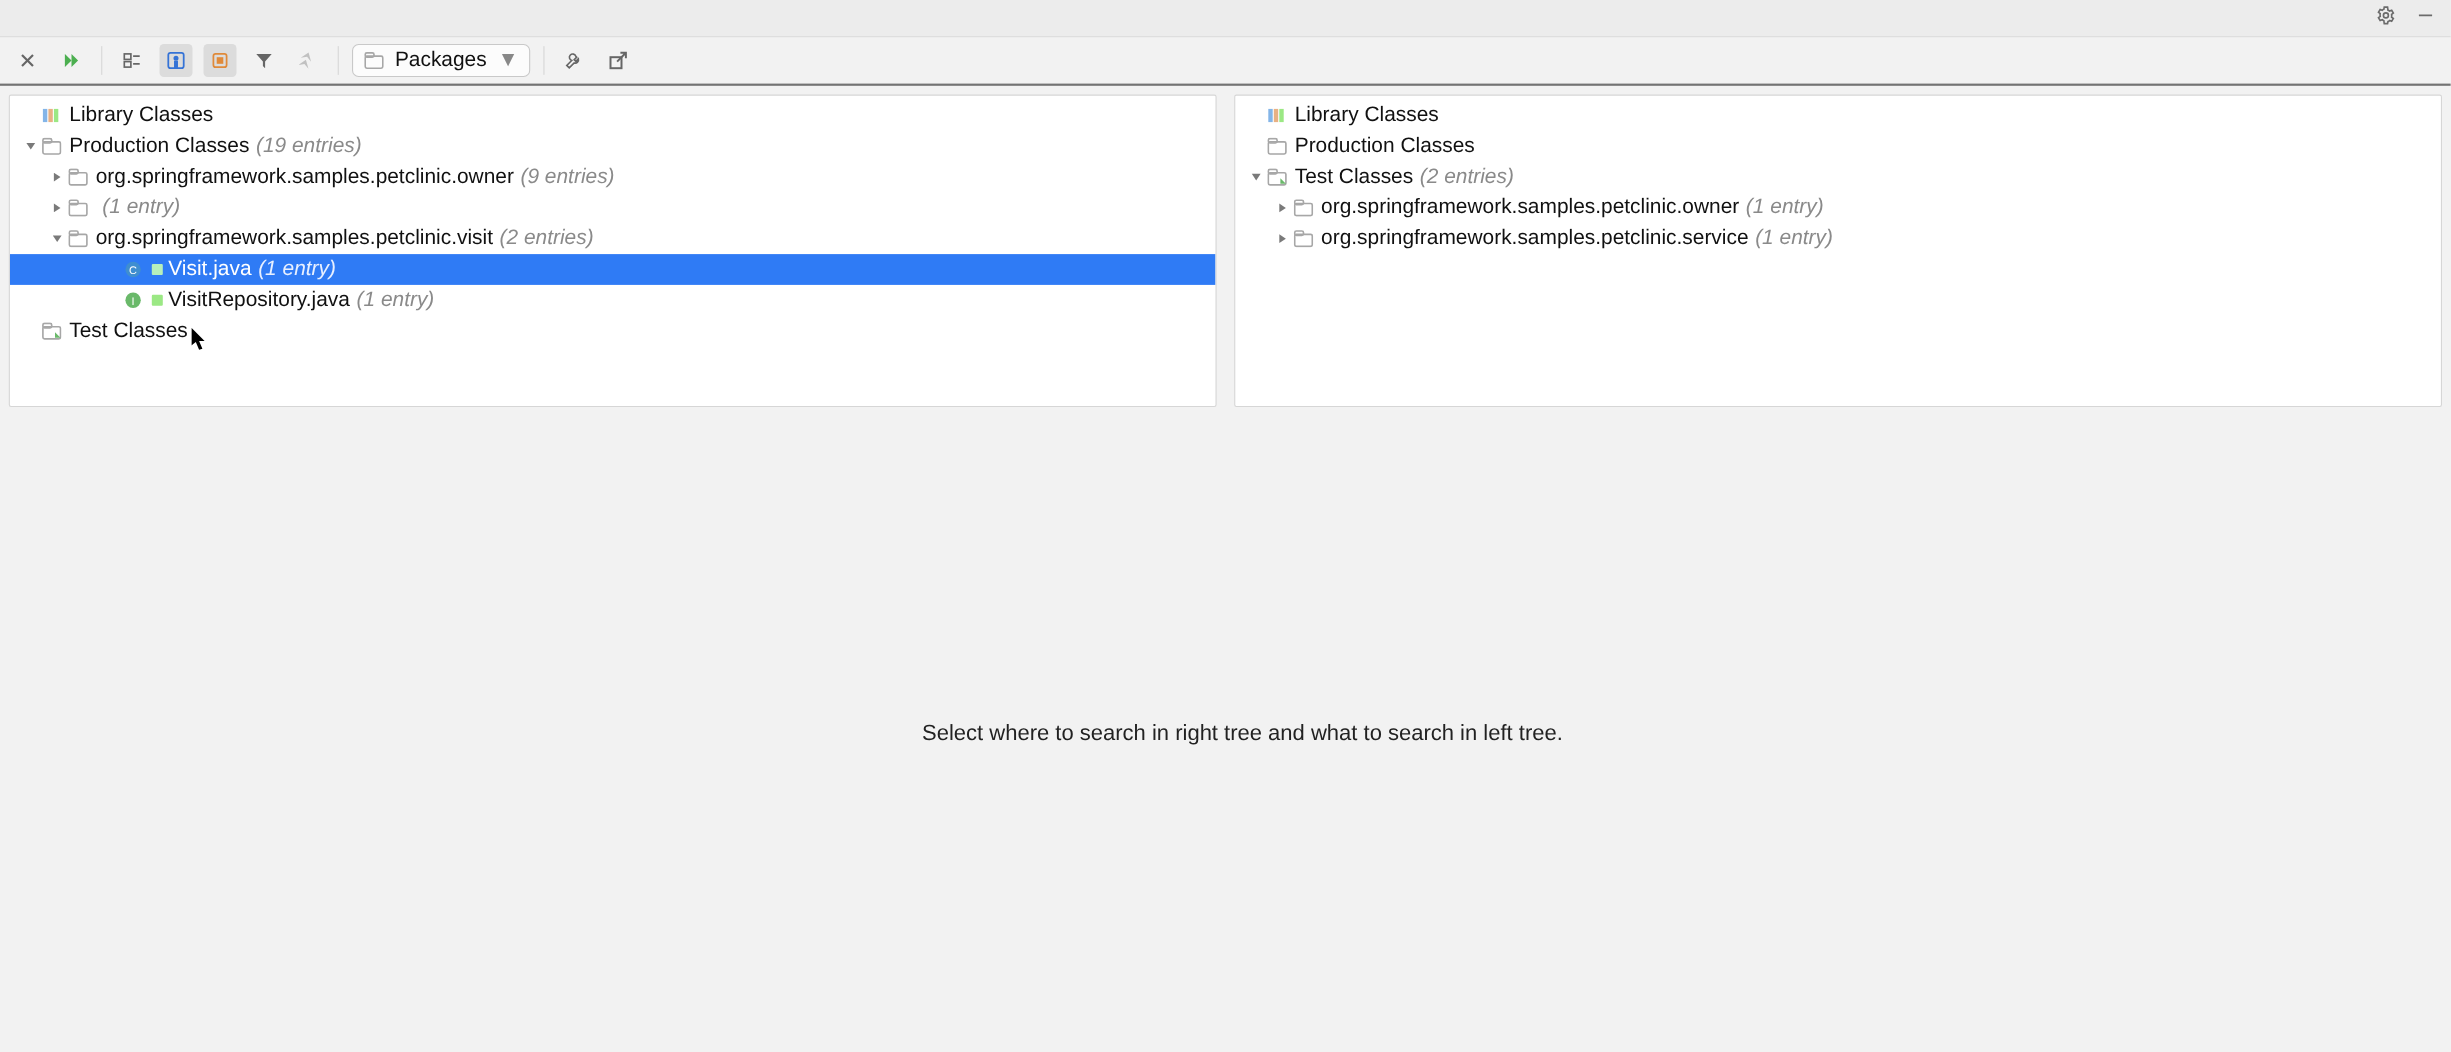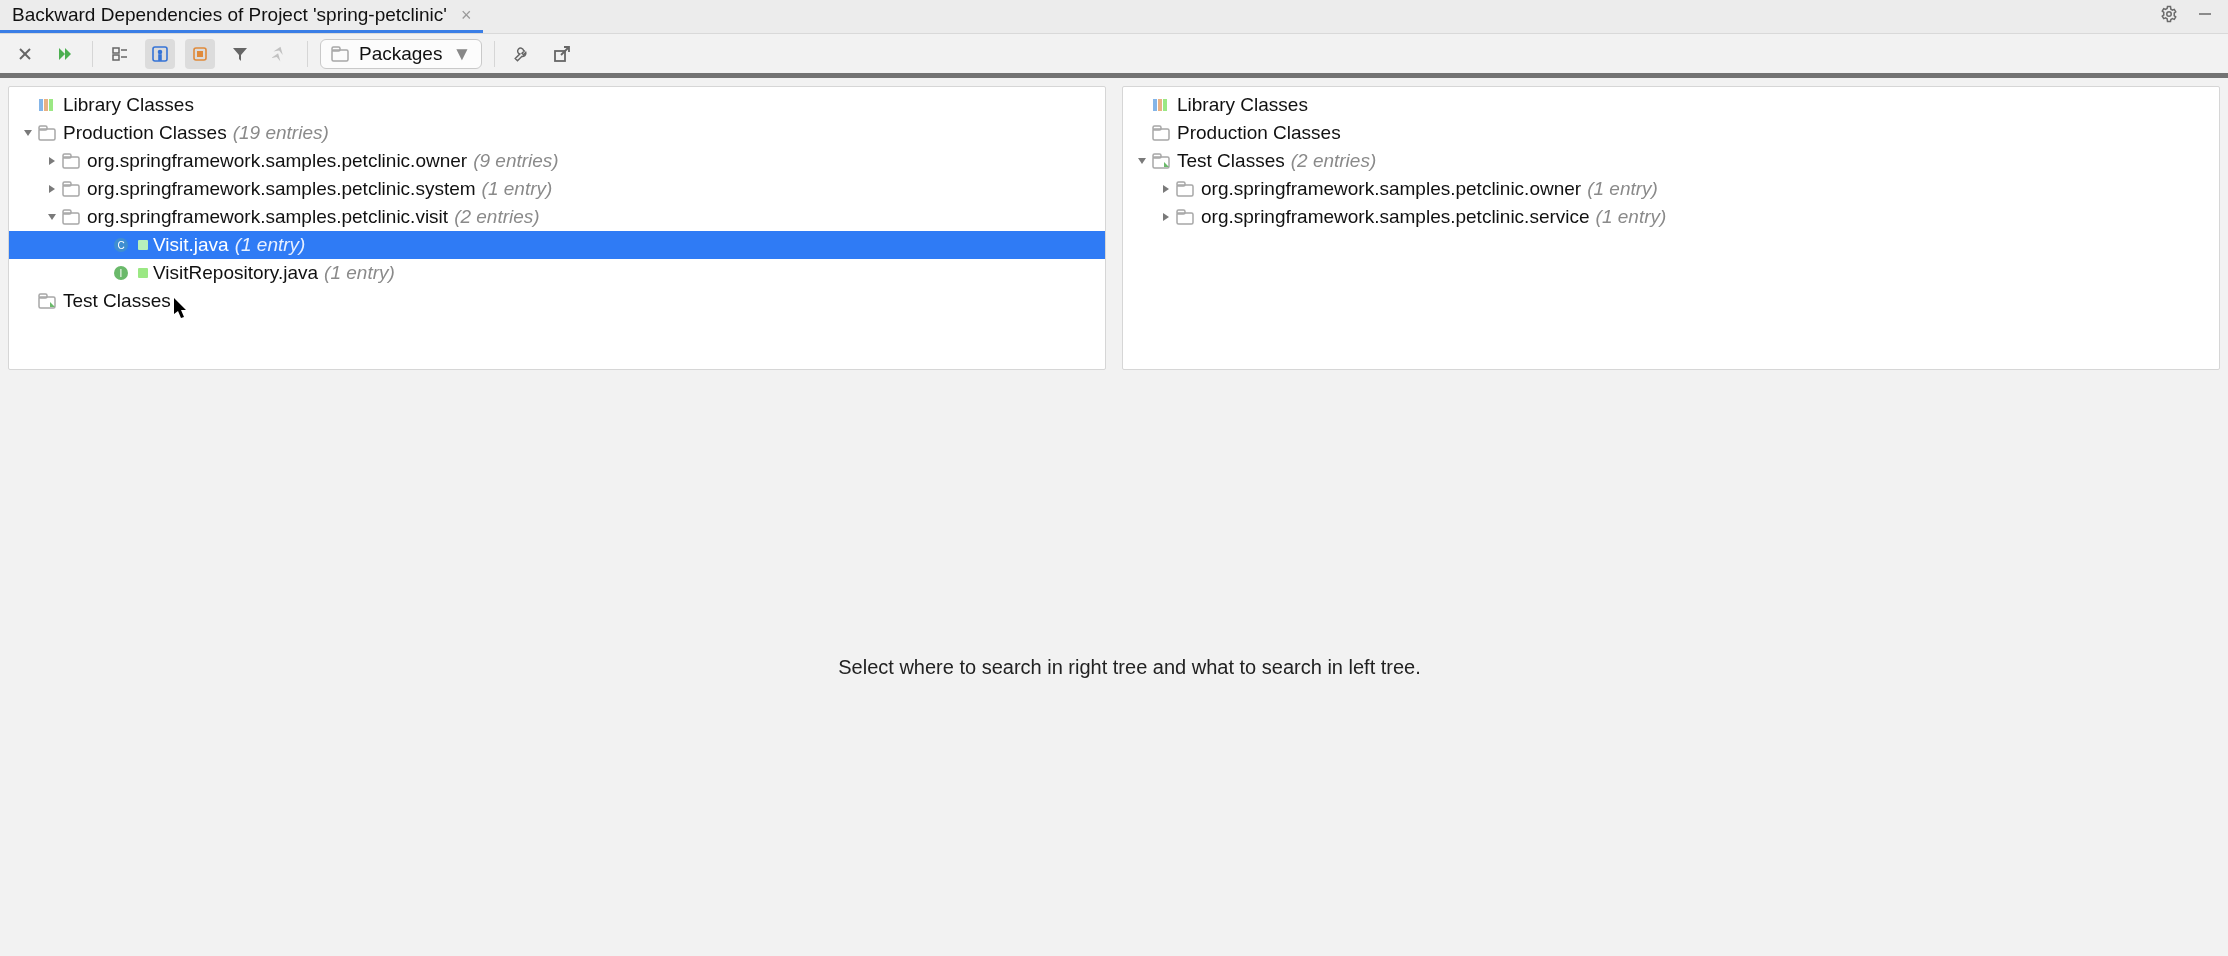--- a/index.html
+++ b/index.html
@@ -3,21 +3,21 @@
 <meta charset="utf-8">
 <style>
   * { box-sizing: border-box; margin: 0; padding: 0; }
   html, body { height: 100%; font-family: -apple-system, "Helvetica Neue", Arial, sans-serif; font-size: 19px; color: #111; }
   body { display: flex; flex-direction: column; background: #f2f2f2; }
   .tab-bar { display: flex; align-items: center; background: #ececec; border-bottom: 1px solid #d9d9d9; height: 34px; }
   .tab { display: flex; align-items: center; padding: 0 12px; height: 100%; background: #ececec; border-bottom: 3px solid #3a7ee6; font-size: 19px; }
   .tab .close-x { margin-left: 14px; color: #9a9a9a; font-size: 18px; }
   .tab-bar-spacer { flex: 1; }
   .tab-bar .right-icons { display: flex; align-items: center; gap: 18px; padding-right: 14px; color: #6b6b6b; }
-  .toolbar { display: flex; align-items: center; gap: 10px; padding: 6px 10px; background: #f2f2f2; border-bottom: 5px solid #737373; height: 44px; }
+  .toolbar { display: flex; align-items: center; gap: 10px; padding: 6px 10px; background: #f2f2f2; border-bottom: 2px solid #737373; height: 44px; }
   .tbtn { width: 30px; height: 30px; display: flex; align-items: center; justify-content: center; color: #555; border-radius: 4px; }
   .tbtn.sel { background: #dcdcdc; }
   .tbtn svg { display: block; }
   .sep { width: 1px; height: 26px; background: #d6d6d6; margin: 0 2px; }
   .scope-dd { display: flex; align-items: center; gap: 10px; border: 1px solid #c9c9c9; border-radius: 6px; padding: 3px 10px; background: #fcfcfc; }
   .scope-dd .chev { color: #888; }
   .panes { display: flex; gap: 16px; padding: 8px; height: 300px; }
   .pane { background: #fff; border: 1px solid #d6d6d6; border-radius: 2px; overflow: auto; }
   .pane.left { flex: 1; }
   .pane.right { flex: 1; }
@@ -34,24 +34,20 @@
   .twisty.blank { visibility: hidden; }
   .node-icon { width: 20px; display: inline-flex; justify-content: center; margin-right: 6px; }
   .count { color: #8a8a8a; margin-left: 6px; font-style: italic; }
   .hint-area { flex: 1; display: flex; align-items: center; justify-content: center; color: #222; font-size: 20px; background: #f2f2f2; margin-left: 31px; }
   .cursor { position: absolute; width: 16px; height: 20px; pointer-events: none; }
 </style>
 </head>
 <body>
 
 <div class="tab-bar">
-  <div class="tab">
-    <span>Backward Dependencies of Project 'spring-petclinic'</span>
-    <span class="close-x">×</span>
-  </div>
   <div class="tab-bar-spacer"></div>
   <div class="right-icons">
     <span>
       <svg width="18" height="18" viewBox="0 0 24 24" fill="none" stroke="#6b6b6b" stroke-width="2">
           <circle cx="12" cy="12" r="3"></circle>
           <path d="M19 12a7 7 0 0 0-.1-1.2l2.1-1.6-2-3.4-2.5 1a7 7 0 0 0-2-1.2L14 2h-4l-.5 2.6a7 7 0 0 0-2 1.2l-2.5-1-2 3.4 2.1 1.6A7 7 0 0 0 5 12c0 .4 0 .8.1 1.2L3 14.8l2 3.4 2.5-1a7 7 0 0 0 2 1.2L10 22h4l.5-2.6a7 7 0 0 0 2-1.2l2.5 1 2-3.4-2.1-1.6c.1-.4.1-.8.1-1.2z"></path>
         </svg>
     </span>
     <span>
       <svg width="18" height="18" viewBox="0 0 24 24" stroke="#6b6b6b" stroke-width="2">
@@ -183,21 +179,20 @@
             <svg width="10" height="10" viewBox="0 0 10 10">
               <polygon points="2,1 8,5 2,9" fill="#7a7a7a"></polygon>
             </svg>
           </span>
           <span class="node-icon">
             <svg width="18" height="16" viewBox="0 0 18 16">
               <rect x="1" y="4" width="16" height="11" rx="1.5" fill="none" stroke="#a7a7a7" stroke-width="1.5"></rect>
               <rect x="1" y="1" width="8" height="4" rx="1.5" fill="none" stroke="#a7a7a7" stroke-width="1.5"></rect>
             </svg>
           </span>
-          <span>org.springframework.samples.petclinic.system</span>
           <span class="count">(1 entry)</span>
         </div>
         <div class="row i1">
           <span class="indent"></span>
           <span class="twisty">
             <svg width="10" height="10" viewBox="0 0 10 10">
               <polygon points="1,2 9,2 5,8" fill="#7a7a7a"></polygon>
             </svg>
           </span>
           <span class="node-icon">

